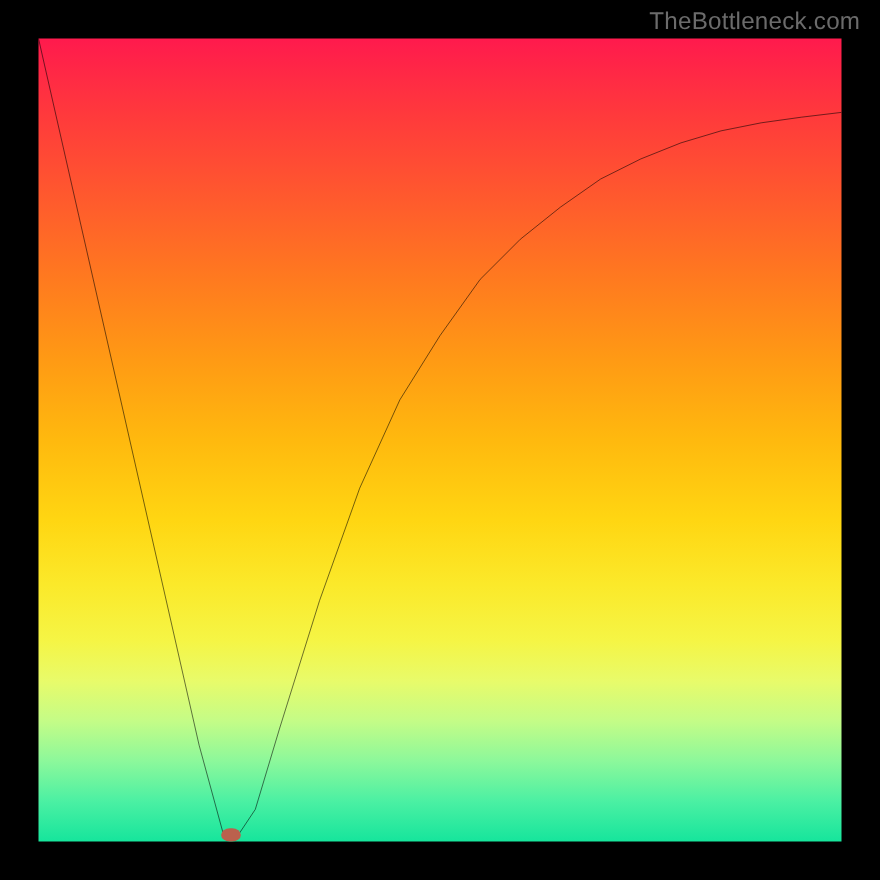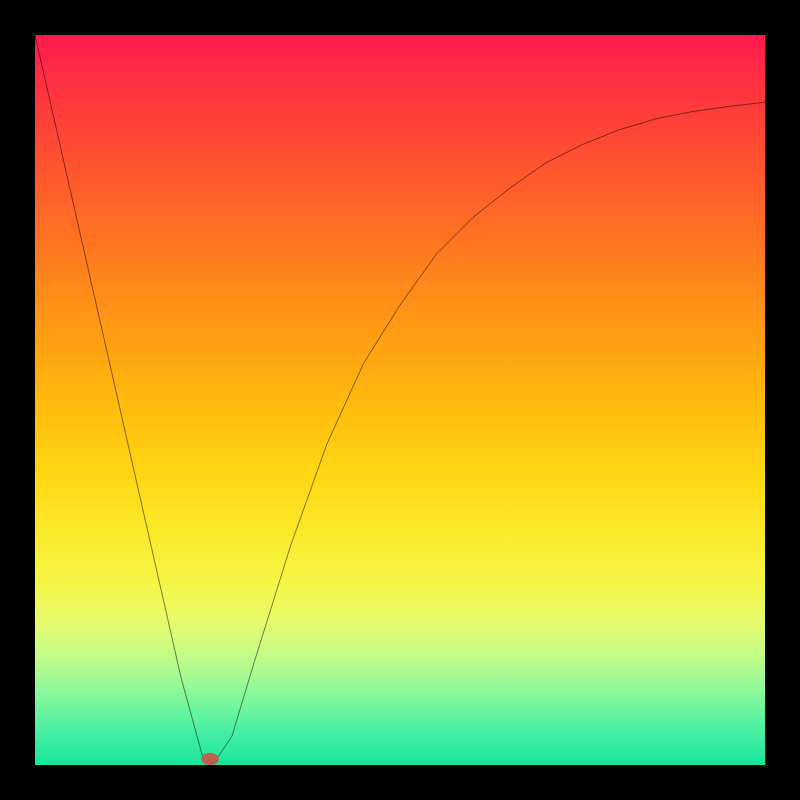--- a/index.html
+++ b/index.html
@@ -61,20 +61,21 @@
     width: 18px;
     height: 12px;
     border-radius: 8px / 6px;
     background: #bb614d;
   }
 </style>
 </head>
 <body>
 
 <div class="frame">
+  <div class="credit">TheBottleneck.com</div>
 
   <div class="plot-area">
 
     <svg class="curve" viewBox="0 0 100 100" preserveAspectRatio="none">
       <path id="curve-path" fill="none" stroke="#000" stroke-width="0.5" vector-effect="non-scaling-stroke" stroke-linejoin="round" d="M0.00 0.00 L5.00 22.00 L10.00 44.00 L15.00 66.00 L20.00 88.00 L23.00 99.00 L25.00 99.00 L27.00 96.00 L30.00 86.00 L35.00 70.00 L40.00 56.00 L45.00 45.00 L50.00 37.00 L55.00 30.00 L60.00 25.00 L65.00 21.00 L70.00 17.50 L75.00 15.00 L80.00 13.00 L85.00 11.50 L90.00 10.50 L95.00 9.80 L100.00 9.20"></path>
     </svg>
 
     <div class="marker" id="min-marker" style="left: 166.2px; top: 718.16px; background: rgb(187, 97, 77);"></div>
   </div>
 </div>

